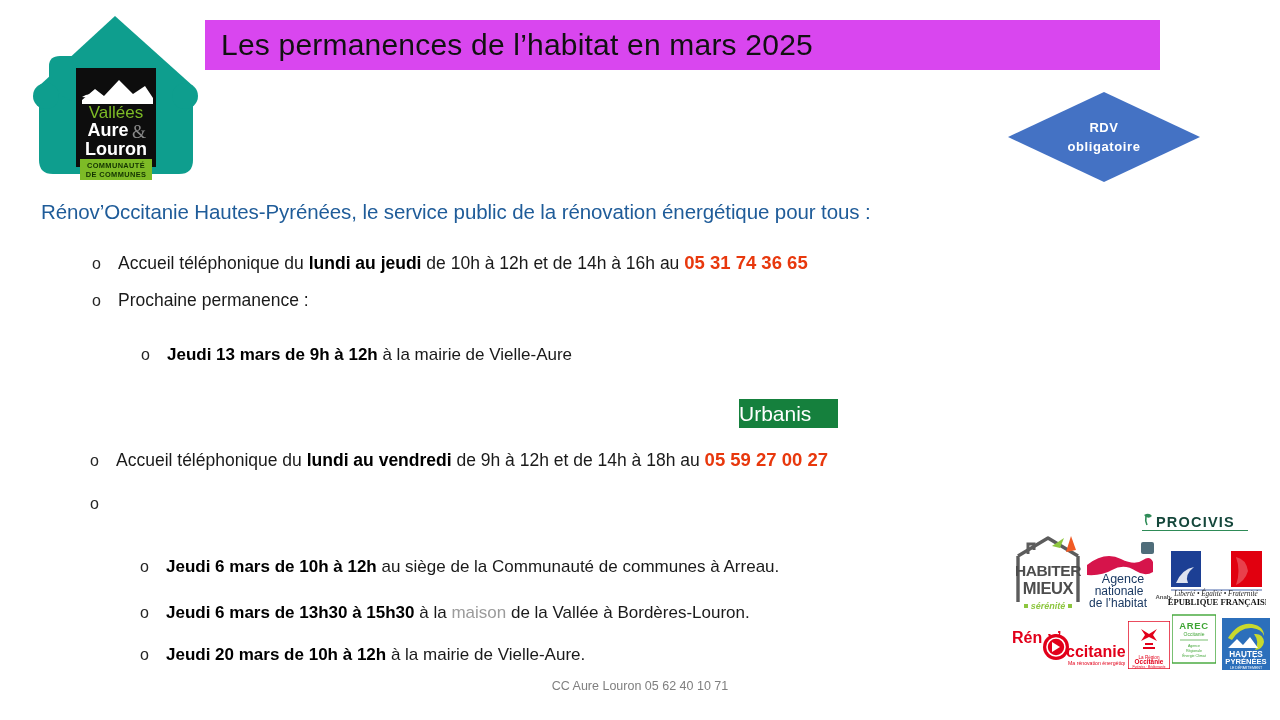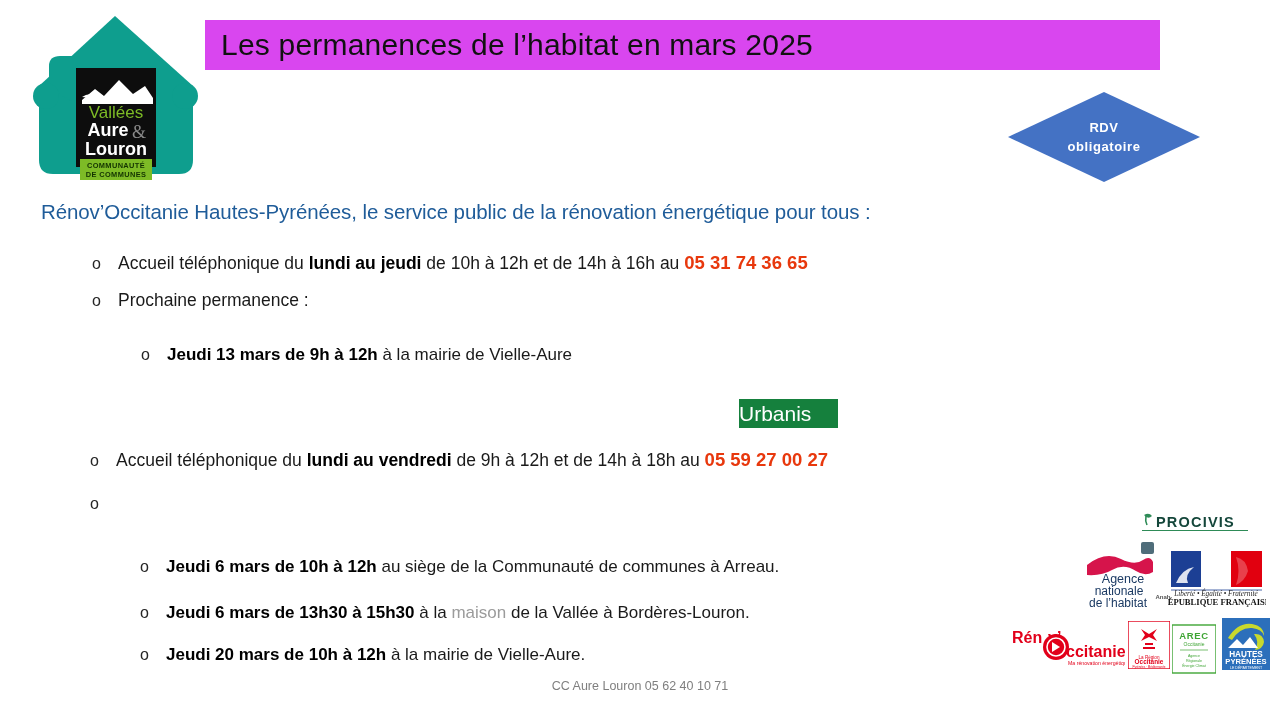--- a/index.html
+++ b/index.html
@@ -157,21 +157,21 @@
     height: 165px;
   }
   .partner { position: absolute; }
 
   #logo-procivis { left: 140px; top: 4px;  width: 110px; height: 20px; }
   #logo-habiter  { left: 8px;   top: 22px; width: 80px;  height: 82px; }
   #logo-anah     { left: 85px;  top: 33px; width: 92px;  height: 68px; }
   #logo-rf       { left: 168px; top: 41px; width: 98px;  height: 58px; }
   #logo-renov    { left: 10px;  top: 117px; width: 115px; height: 42px; }
   #logo-occ      { left: 128px; top: 113px; width: 42px;  height: 48px; }
-  #logo-arec     { left: 172px; top: 113px; width: 44px;  height: 56px; border-radius: 20px; }
+  #logo-arec     { left: 172px; top: 103px; width: 44px;  height: 56px; border-radius: 20px; }
   #logo-hp       { left: 222px; top: 110px; width: 48px;  height: 52px; }
 
   .partner svg { display:block; width:100%; height:100%; }
 </style>
 </head>
 <body>
 
 <div class="slide">
 
   <div class="logo-house">
@@ -275,20 +275,33 @@
 
     <div class="partner" id="logo-procivis">
       <svg viewBox="0 0 110 20" xmlns="http://www.w3.org/2000/svg">
         <path d="M4 3 q5 -3 8 1 q-4 4 -8 -1 Z" fill="#2E8B57"></path>
         <path d="M6 4 q-1 5 1 9" stroke="#2E8B57" stroke-width="1.6" fill="none"></path>
         <text x="16" y="15" fill="#14463a" font-family="Liberation Sans, sans-serif" font-size="14.5" font-weight="bold" letter-spacing="1.2">PROCIVIS</text>
         <line x1="2" y1="18.5" x2="108" y2="18.5" stroke="#2E8B57" stroke-width="1.1"></line>
       </svg>
     </div>
 
+    <div class="partner" id="logo-habiter">
+      <svg viewBox="0 0 80 82" xmlns="http://www.w3.org/2000/svg">
+        <path d="M10 26 L10 72 M70 26 L70 72 M10 26 L40 8 L70 26" stroke="#5c5c5c" stroke-width="3.4" fill="none" stroke-linejoin="round"></path>
+        <path d="M20 24 L20 14 L26 14 L26 20" stroke="#5c5c5c" stroke-width="3" fill="none"></path>
+        <path d="M44 16 L56 8 L52 18 Z" fill="#8DC63F"></path>
+        <path d="M58 22 L63 6 L68 20 Z" fill="#F15A24"></path>
+        <text x="40" y="46" text-anchor="middle" fill="#4d4d4d" font-family="Liberation Sans, sans-serif" font-size="15.5" font-weight="bold" letter-spacing="-0.4">HABITER</text>
+        <text x="40" y="64" text-anchor="middle" fill="#4d4d4d" font-family="Liberation Sans, sans-serif" font-size="16.5" font-weight="bold" letter-spacing="-0.4">MIEUX</text>
+        <rect x="16" y="74" width="4" height="4" fill="#8DC63F"></rect>
+        <rect x="60" y="74" width="4" height="4" fill="#8DC63F"></rect>
+        <text x="40" y="79" text-anchor="middle" fill="#8DC63F" font-family="Liberation Sans, sans-serif" font-size="9" font-style="italic" font-weight="bold">sérénité</text>
+      </svg>
+    </div>
 
     <div class="partner" id="logo-anah">
       <svg viewBox="0 0 92 68" xmlns="http://www.w3.org/2000/svg">
         <rect x="56" y="1" width="13" height="12" rx="2" fill="#4F6D7A"></rect>
         <path d="M2 24 q18 -14 34 -6 q14 7 22 1 q7 -5 10 2 l0 10 q-8 5 -17 -1 q-12 -8 -24 -1 q-10 6 -25 5 Z" fill="#D6144B"></path>
         <text x="38" y="42" text-anchor="middle" fill="#1b3a63" font-family="Liberation Sans, sans-serif" font-size="12.5">Agence</text>
         <text x="34" y="54" text-anchor="middle" fill="#1b3a63" font-family="Liberation Sans, sans-serif" font-size="12">nationale</text>
         <text x="33" y="66" text-anchor="middle" fill="#1b3a63" font-family="Liberation Sans, sans-serif" font-size="12">de l’habitat</text>
         <text x="78" y="58" text-anchor="middle" fill="#555" font-family="Liberation Sans, sans-serif" font-size="6" font-weight="bold">Anah</text>
       </svg>

